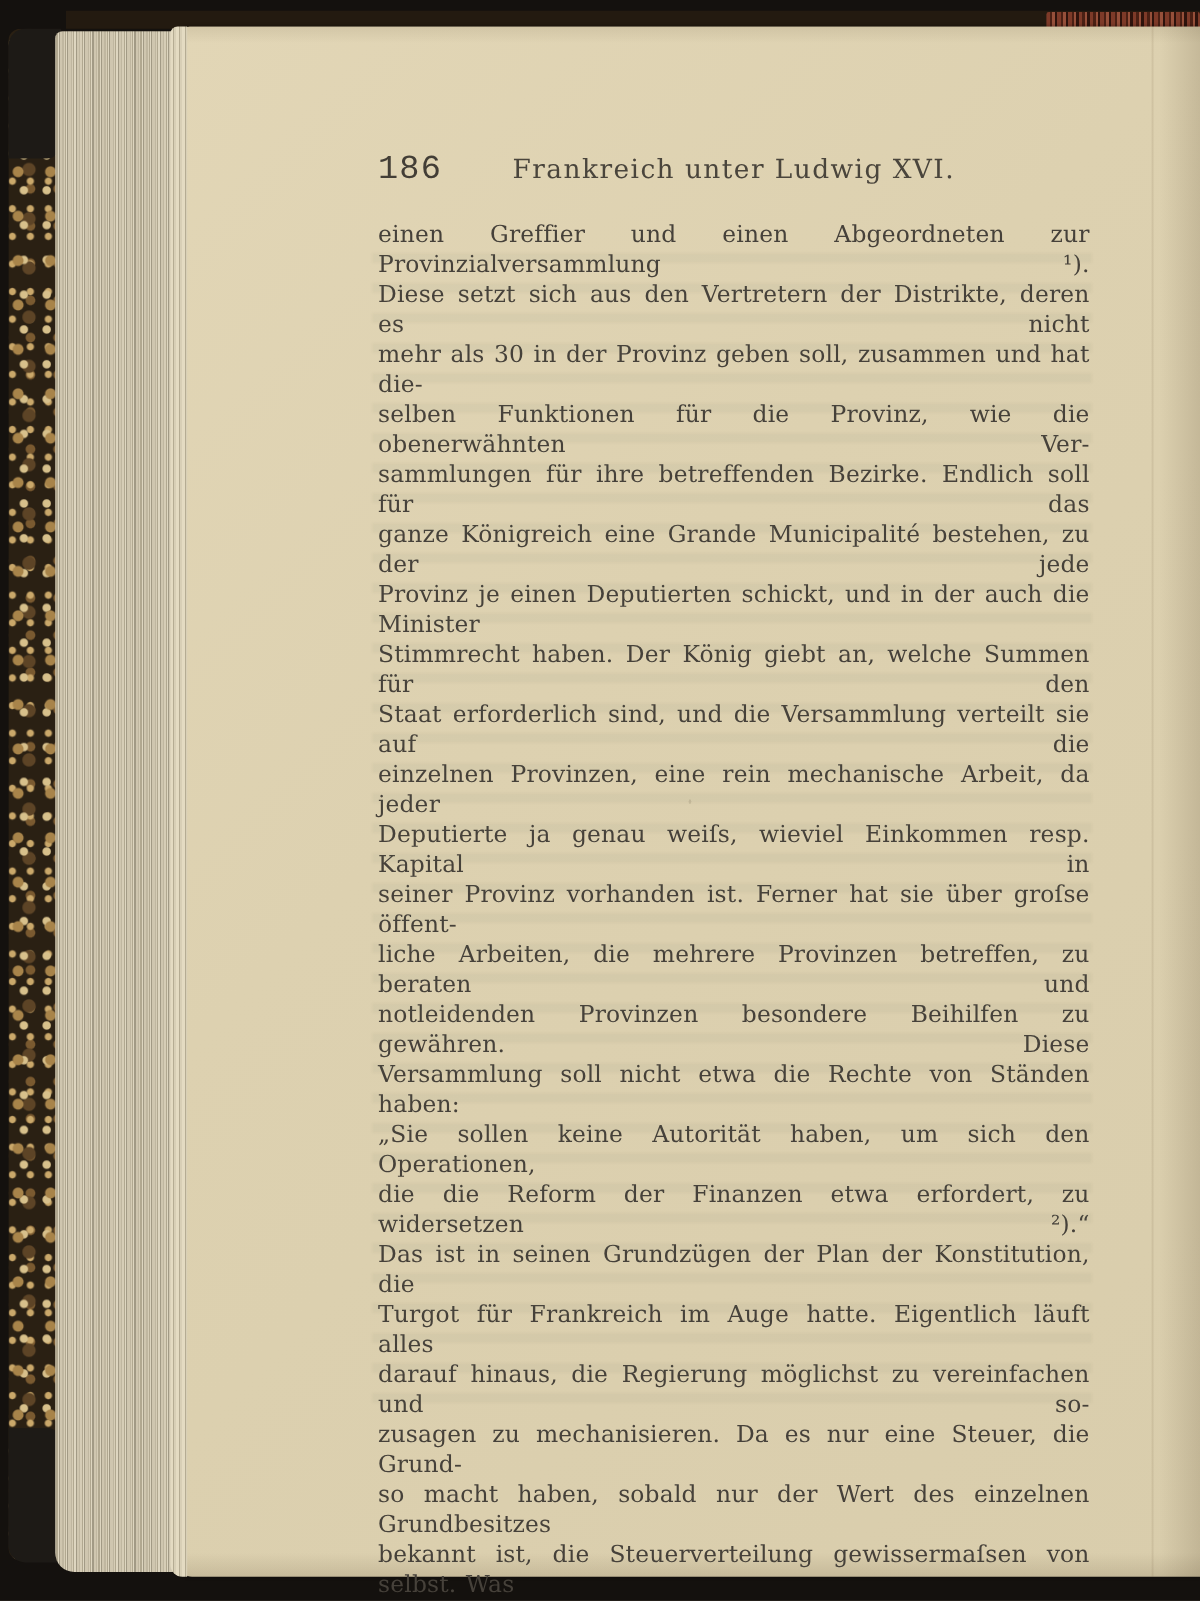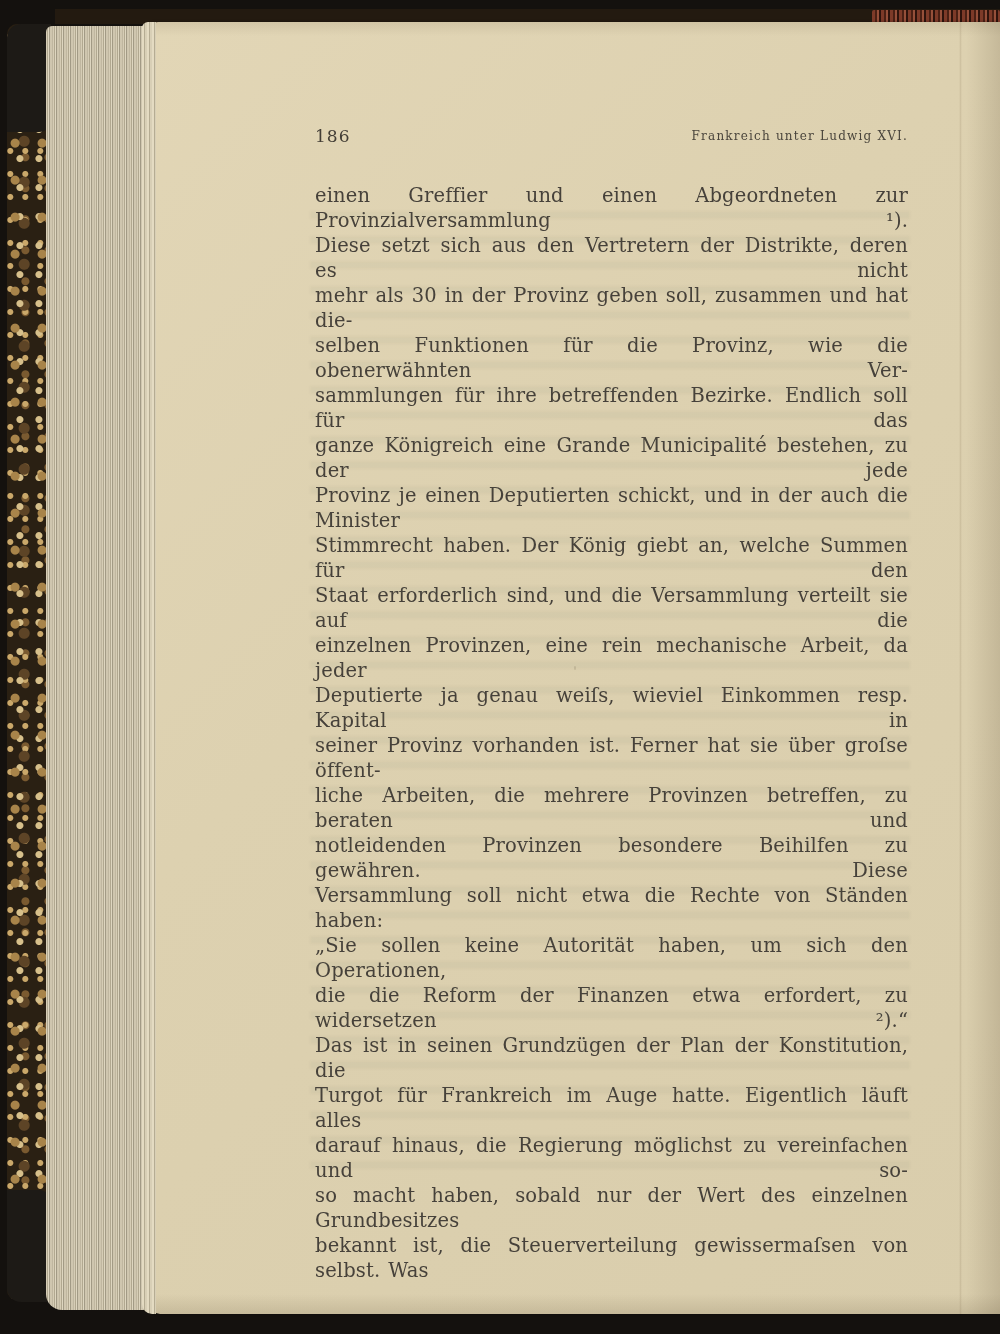--- a/index.html
+++ b/index.html
@@ -99,25 +99,25 @@
   }
 
   
   .textblock{
     position:absolute;left:165px;top:104px;width:593px;
     color:#46413a;
   }
   .running-head{position:relative;height:26px;}
   .pagenum{
     position:absolute;left:0;top:0;
-    font-size:17px;letter-spacing:1px;color:#433e36;
+    font-size:28px;letter-spacing:1px;color:#433e36;font-family:Liberation Mono, monospace;
   }
   .runtitle{
-    position:absolute;left:0;right:0;top:3px;text-align:right;
-    font-size:12px;letter-spacing:1.2px;color:#4a453c;
+    position:absolute;left:0;right:0;top:3px;text-align:center;
+    font-size:22px;letter-spacing:1.2px;color:#4a453c;
   }
   .bodytext{
     margin-top:31px;
     font-size:19.5px;line-height:25px;
     letter-spacing:.15px;word-spacing:1.5px;
   }
   .tline{text-align:justify;text-align-last:justify;white-space:normal;}
   .flush-last .tline:last-child{text-align-last:left;}
 </style>
 </head>
@@ -160,20 +160,21 @@
             <div class="tline">Deputierte ja genau weiſs, wieviel Einkommen resp. Kapital in</div>
             <div class="tline">seiner Provinz vorhanden ist.  Ferner hat sie über groſse öffent-</div>
             <div class="tline">liche Arbeiten, die mehrere Provinzen betreffen, zu beraten und</div>
             <div class="tline">notleidenden Provinzen besondere Beihilfen zu gewähren.  Diese</div>
             <div class="tline">Versammlung soll nicht etwa die Rechte von Ständen haben:</div>
             <div class="tline">„Sie sollen keine Autorität haben, um sich den Operationen,</div>
             <div class="tline">die die Reform der Finanzen etwa erfordert, zu widersetzen ²).“</div>
             <div class="tline">Das ist in seinen Grundzügen der Plan der Konstitution, die</div>
             <div class="tline">Turgot für Frankreich im Auge hatte.  Eigentlich läuft alles</div>
             <div class="tline">darauf hinaus, die Regierung möglichst zu vereinfachen und so-</div>
+            <div class="tline">zusagen zu mechanisieren.  Da es nur eine Steuer, die Grund-</div>
             <div class="tline">so macht haben, sobald nur der Wert des einzelnen Grundbesitzes</div>
             <div class="tline">bekannt ist, die Steuerverteilung gewissermaſsen von selbst.  Was</div>
           </div>
 
       </div>
 
     </div>
 
     <div class="ghost"></div>
   </div>

